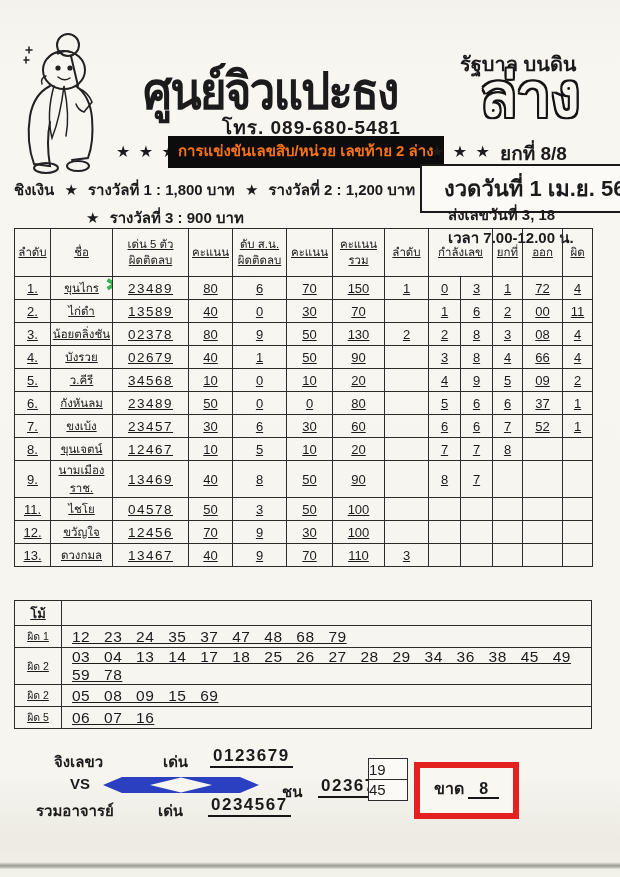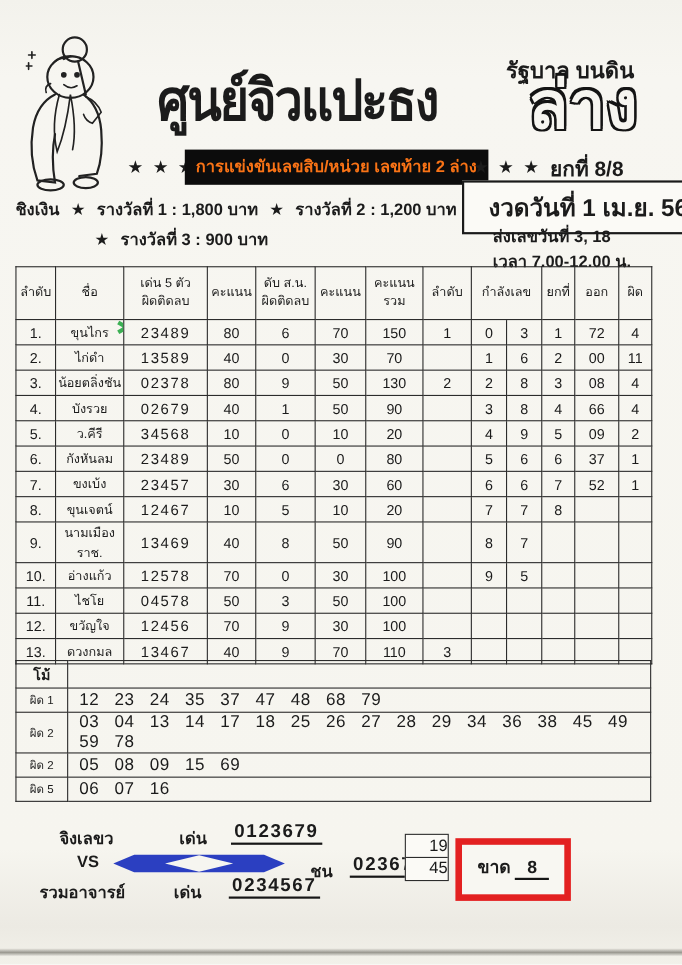--- a/index.html
+++ b/index.html
@@ -30,50 +30,50 @@
   .prize-line1{left:14px;top:178px;font-size:15px;font-weight:bold;white-space:nowrap;}
   .prize-line2{left:80px;top:206px;font-size:15px;font-weight:bold;white-space:nowrap;}
   .star-glyph{font-size:15px;margin:0 6px;}
   .date-box{left:420px;top:164px;width:168px;border:2px solid #1a1a1a;padding:5px 22px;
     text-align:center;font-size:22px;font-weight:bold;background:#fbfaf6;white-space:nowrap;}
   .send-date{left:448px;top:203px;font-size:15px;font-weight:bold;}
   .time{left:448px;top:226px;font-size:15px;font-weight:bold;}
 
   
   table{border-collapse:collapse;}
-  .main-table{left:14px;top:242px;width:578px;table-layout:fixed;}
+  .main-table{left:14px;top:228px;width:578px;table-layout:fixed;text-decoration:underline;}
   .main-table th,.main-table td{border:1px solid #2c2c2c;text-align:center;padding:0;overflow:hidden;}
   .main-table th{height:47px;font-size:11.5px;font-weight:normal;white-space:pre-line;line-height:1.35;}
   .main-table td{height:22px;font-size:13px;}
   .main-table td.name-cell{font-size:11.5px;position:relative;margin-left:48px;}
   .main-table td.num5{letter-spacing:1.5px;font-size:13.5px;}
   .marker{position:absolute;right:-13px;top:-4px;color:#3cb054;font-size:24px;line-height:1;z-index:3;}
 
   
   .mo-table{left:14px;top:600px;width:578px;table-layout:fixed;}
-  .mo-table td{border:1px solid #2c2c2c;padding:0;}
+  .mo-table td{border:1px solid #2c2c2c;padding:0;text-decoration:underline;}
   .mo-table .lbl{width:46px;text-align:center;font-size:10.5px;height:21px;}
   .mo-table .ttl{height:24px;font-size:13px;font-weight:bold;text-align:center;}
   .mo-table .nums{text-align:left;padding-left:10px;font-size:15.5px;word-spacing:9px;letter-spacing:.5px;}
 
   
   .footer{left:0;top:742px;width:620px;height:120px;}
   .f-text{font-size:15px;font-weight:bold;white-space:nowrap;}
   .f-val{font-size:17px;font-weight:bold;letter-spacing:1.5px;border-bottom:2px solid #161616;padding:0 3px;}
   .fx-name1{left:54px;top:8px;}
   .fx-den1{left:163px;top:8px;}
   .fx-val1{left:210px;top:4px;}
   .fx-vs{left:70px;top:33px;font-size:15px;font-weight:bold;}
   .fx-scribble{left:100px;top:29px;width:162px;height:28px;}
   .fx-name2{left:36px;top:57px;}
   .fx-den2{left:158px;top:57px;}
   .fx-val2{left:208px;top:53px;}
   .fx-chon{left:282px;top:38px;}
   .fx-chonval{left:318px;top:34px;}
-  .frac-box{left:368px;top:16px;width:38px;border:1.5px solid #2c2c2c;text-align:right;
+  .frac-box{left:368px;top:16px;width:38px;border:1.5px solid #2c2c2c;text-align:left;
     font-size:15px;background:#fbfaf6;}
   .frac-top{border-bottom:1.5px solid #2c2c2c;padding:2px 0 1px;}
   .frac-bot{padding:1px 0 2px;}
   .khat-box{left:414px;top:20px;border:6px solid #e32121;padding:8px 14px 12px;background:#f8f7f2;}
   .khat-inner{font-size:16px;font-weight:bold;white-space:nowrap;}
   .khat-val{border-bottom:2px solid #161616;padding:0 11px;margin-left:4px;}
 
   .bottom-shadow{left:0;top:862px;width:620px;height:7px;
     background:linear-gradient(180deg,rgba(0,0,0,0),rgba(70,68,60,.5) 55%,rgba(0,0,0,.05));}
 </style>
@@ -96,20 +96,21 @@
       <path d="M48 58 q-8 28 -2 52 q8 -20 12 -52 q6 30 2 50" stroke-width="1.5"></path>
       <path d="M44 58 q-16 8 -20 30 q-4 26 4 48 l16 2 q-4 -24 0 -44"></path>
       <path d="M70 58 q14 10 16 32 q2 24 -4 40 l-16 2"></path>
       <path d="M72 60 q10 4 14 14 l-8 10 q-6 -2 -8 -8" stroke-width="1.5"></path>
       <ellipse cx="40" cy="140" rx="12" ry="5"></ellipse>
       <ellipse cx="72" cy="138" rx="11" ry="5"></ellipse>
     </g>
   </svg>
 
   <div class="abs main-title">ศูนย์จิวแปะธง</div>
+  <div class="abs phone">โทร. 089-680-5481</div>
   <div class="abs gov">รัฐบาล บนดิน</div>
   <div class="abs big-word">ล่าง</div>
   <div class="abs stars stars-left">★ ★ ★</div>
   <div class="abs banner">การแข่งขันเลขสิบ/หน่วย เลขท้าย 2 ล่าง</div>
   <div class="abs stars stars-right">★ ★ ★</div>
   <div class="abs round">ยกที่ 8/8</div>
 
   <div class="abs prize-line1">
     <span>ชิงเงิน</span>
     <span class="star-glyph">★</span>
@@ -300,35 +301,20 @@
           <td>50</td>
           <td>90</td>
           <td></td>
           <td>8</td>
           <td>7</td>
           <td></td>
           <td></td>
           <td></td>
         </tr>
 
-        <tr>
-          <td>10.</td>
-          <td class="name-cell"><span>อ่างแก้ว</span></td>
-          <td class="num5">12578</td>
-          <td>70</td>
-          <td>0</td>
-          <td>30</td>
-          <td>100</td>
-          <td></td>
-          <td>9</td>
-          <td>5</td>
-          <td></td>
-          <td></td>
-          <td></td>
-        </tr>
 
         <tr>
           <td>11.</td>
           <td class="name-cell"><span>ไชโย</span></td>
           <td class="num5">04578</td>
           <td>50</td>
           <td>3</td>
           <td>50</td>
           <td>100</td>
           <td></td>

